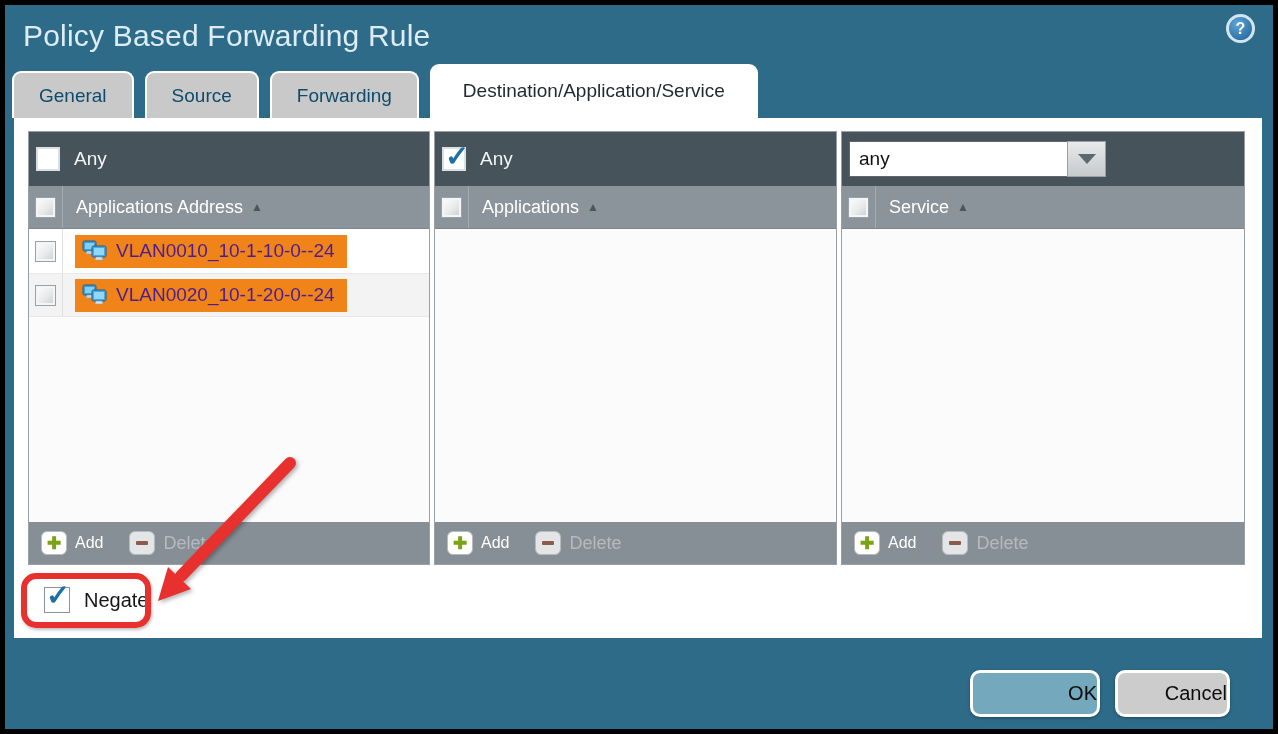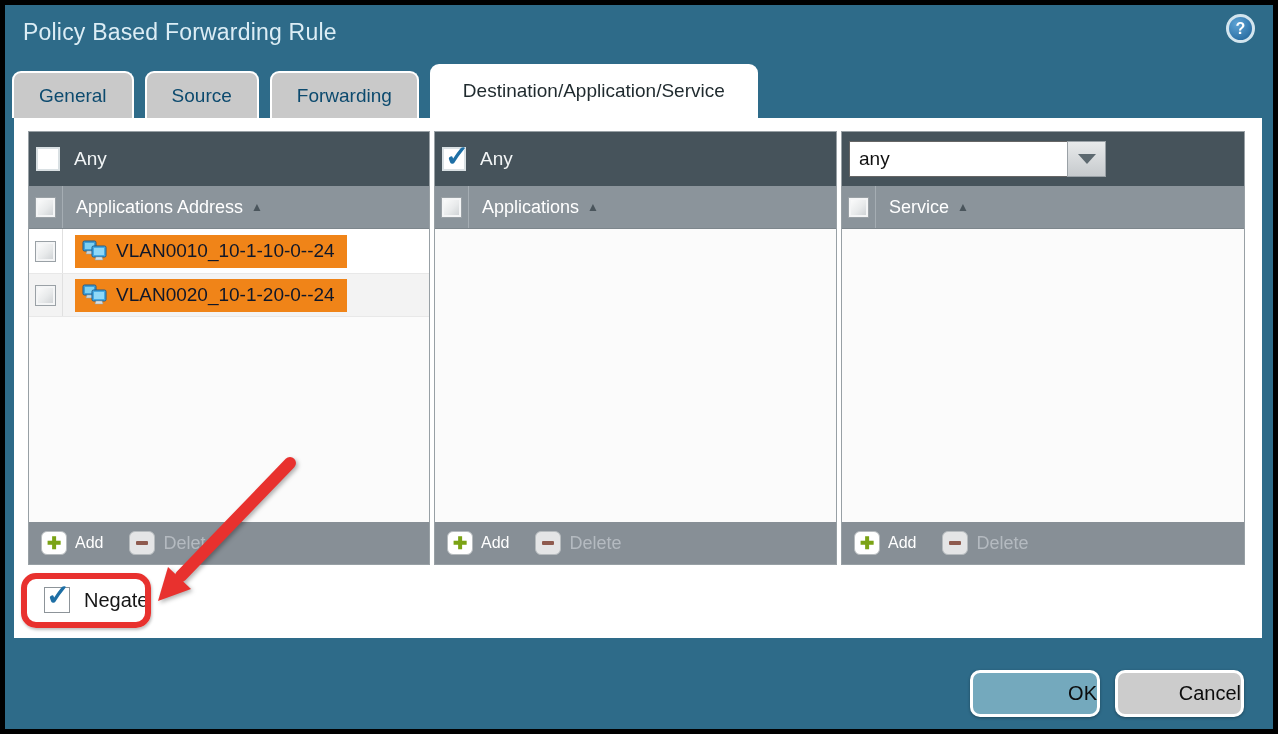--- a/index.html
+++ b/index.html
@@ -8,21 +8,21 @@
     font-family: "Liberation Sans", sans-serif;
     background:#000;
     position:relative;
     overflow:hidden;
   }
   .dialog {
     position:absolute; left:5px; top:5px; right:5px; bottom:5px;
     background:#2e6b89;
   }
   
-  .title { position:absolute; left:18px; top:14px; font-size:23px; color:#dcedf5; letter-spacing:.2px; }
+  .title { position:absolute; left:18px; top:14px; font-size:30px; color:#dcedf5; letter-spacing:.2px; }
   .help {
     position:absolute; right:18px; top:9px; width:29px; height:29px; border-radius:50%;
     background:radial-gradient(circle at 35% 30%, #5ea4d6, #1d5f94);
     border:3px solid #d3e5ee; color:#fff; font-weight:bold; font-size:16px;
     display:flex; align-items:center; justify-content:center; cursor:pointer;
   }
   
   .tabs { position:absolute; left:7px; top:59px; height:54px; display:flex; align-items:flex-end; }
   .tab {
     background:#c9c9c9; color:#0c4a6e; font-size:19px;
@@ -56,21 +56,21 @@
   .panel-body { flex:1 1 auto; background:#fbfbfb; overflow:hidden; }
   .panel-footer {
     height:42px; background:#878f96; display:flex; align-items:center; padding-left:12px; flex:0 0 auto; gap:26px;
   }
   
   .row { height:44px; display:flex; align-items:center; }
   .row.odd { background:#ffffff; }
   .row.even { background:#f3f3f3; border-top:1px solid #e8e8e8; border-bottom:1px solid #e8e8e8;}
   .row .cbcell { width:34px; display:flex; justify-content:center; border-right:1px solid #e0e0e0; height:100%; align-items:center; }
   .chip {
-    margin-left:12px; background:#f08418; color:#0f172a; font-size:19px;
+    margin-left:12px; background:#f08418; color:#4c1d95; font-size:19px;
     display:flex; align-items:center; gap:8px; padding:3px 12px 3px 6px; height:33px; cursor:pointer;
   }
   
   .cb {
     width:24px; height:24px; background:#fff; border:1px solid #8d9499;
     display:inline-flex; align-items:center; justify-content:center; position:relative; cursor:pointer; flex:0 0 auto;
   }
   .cb.dark { border:2px solid #d9e0e3; }
   .cb.bevel {
     background:linear-gradient(135deg,#ffffff 0%,#e8eaeb 55%,#c9cdd0 100%);
@@ -116,21 +116,21 @@
   .anno { position:absolute; left:0; top:0; width:1278px; height:734px; pointer-events:none; }
   
   .footer-btn {
     position:absolute; height:47px; border:3px solid #fff; border-radius:10px;
     font-size:20px; color:#0c0c0c; cursor:pointer;
     display:flex; align-items:center; justify-content:flex-end;
     box-shadow:0 1px 3px rgba(0,0,0,.35);
     font-family:"Liberation Sans", sans-serif;
   }
   .btn-ok { left:965px; top:665px; width:130px; background:#74a9bd; }
-  .btn-cancel { left:1110px; top:665px; width:129px; background:#cccccc; }
+  .btn-cancel { left:1110px; top:665px; width:115px; background:#cccccc; }
 </style>
 </head>
 <body>
 
 <div class="dialog">
 
   <div class="title">Policy Based Forwarding Rule</div>
   <div class="help">
     <span>?</span>
   </div>

